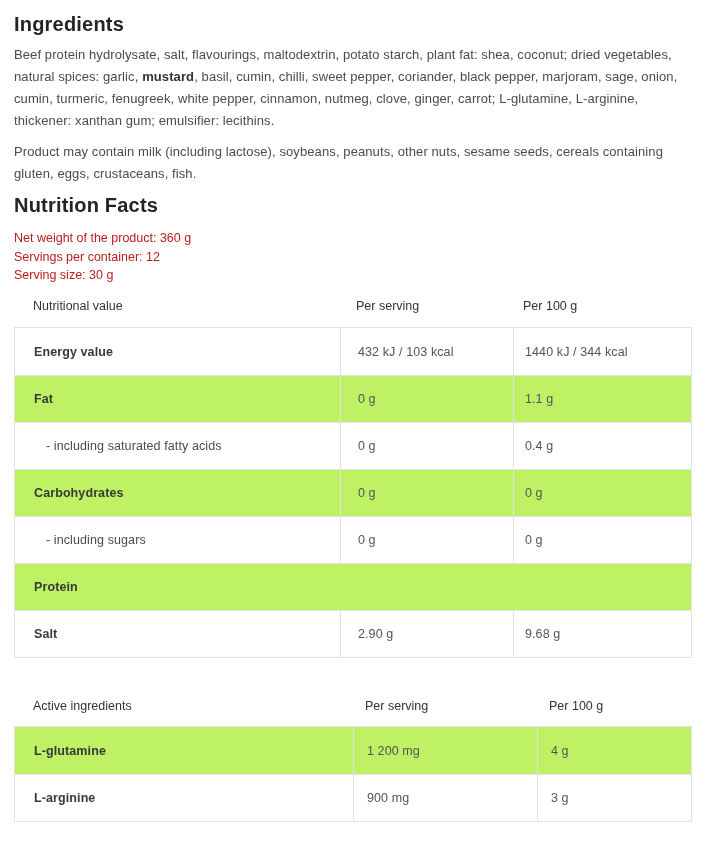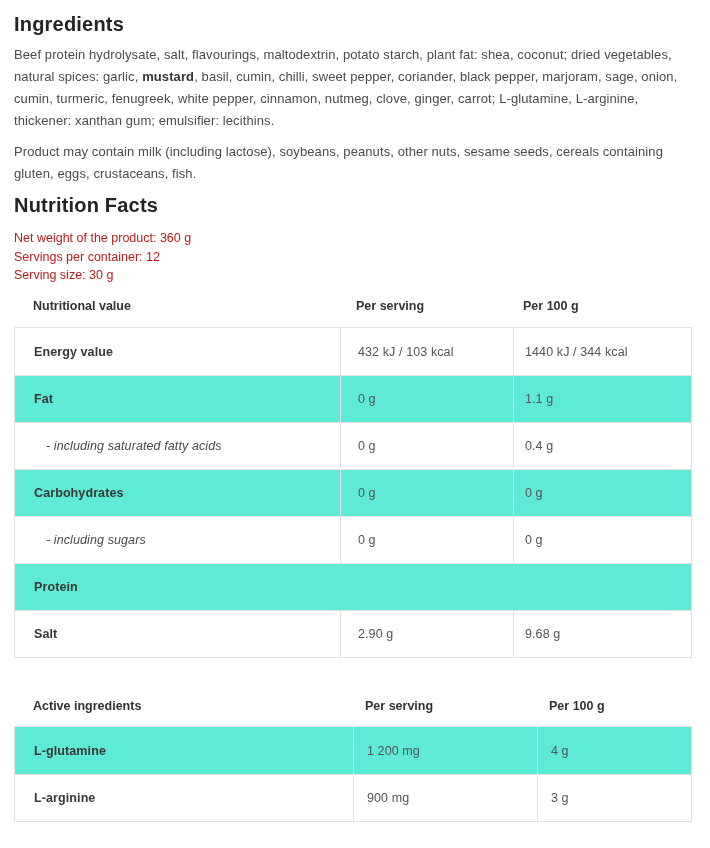--- a/index.html
+++ b/index.html
@@ -40,39 +40,39 @@
   .meta-line {
     font-size: 12.5px;
     line-height: 18.7px;
     color: #b91c1c;
   }
 
   
   .thead {
     display: flex;
     font-size: 12.5px;
-    font-weight: 700;
+    font-weight: 400;
     color: #333333;
   }
   .thead-1 { margin-top: 14px; }
   .thead-2 { margin-top: 41px; }
 
   .tbl {
     border: 1px solid #e2e2e2;
     margin-top: 14px;
   }
   .tbl-2 { margin-top: 13px; }
 
   .row {
     display: flex;
     height: 47px;
     font-size: 12.5px;
   }
   .row + .row { border-top: 1px solid #e2e2e2; }
-  .row.shaded { background: #5eead4; }
+  .row.shaded { background: #bef264; }
 
   .c {
     display: flex;
     align-items: center;
     height: 100%;
     padding-left: 19px;
   }
   .thead .c { height: auto; }
 
   
@@ -81,21 +81,21 @@
   .t1 .c3 { flex: 1;      padding-left: 11px; }
 
   
   .t2 .c1 { width: 338px; }
   .t2 .c2 { width: 184px; padding-left: 13px; }
   .t2 .c3 { flex: 1;      padding-left: 13px; }
 
   .tbl .c2, .tbl .c3 { border-left: 1px solid #e2e2e2; }
 
   .lbl { font-weight: 700; color: #383838; letter-spacing: 0.1px; }
-  .row.indent .c1 { padding-left: 31px; font-style: italic; }
+  .row.indent .c1 { padding-left: 31px; }
   .row.indent .lbl { font-weight: 400; color: #4b4b4b; }
   .val { font-weight: 400; color: #545454; letter-spacing: 0.1px; }
 </style>
 </head>
 <body>
 
 <div class="content">
 
   <h1 class="h-title h-ingredients">Ingredients</h1>
 

